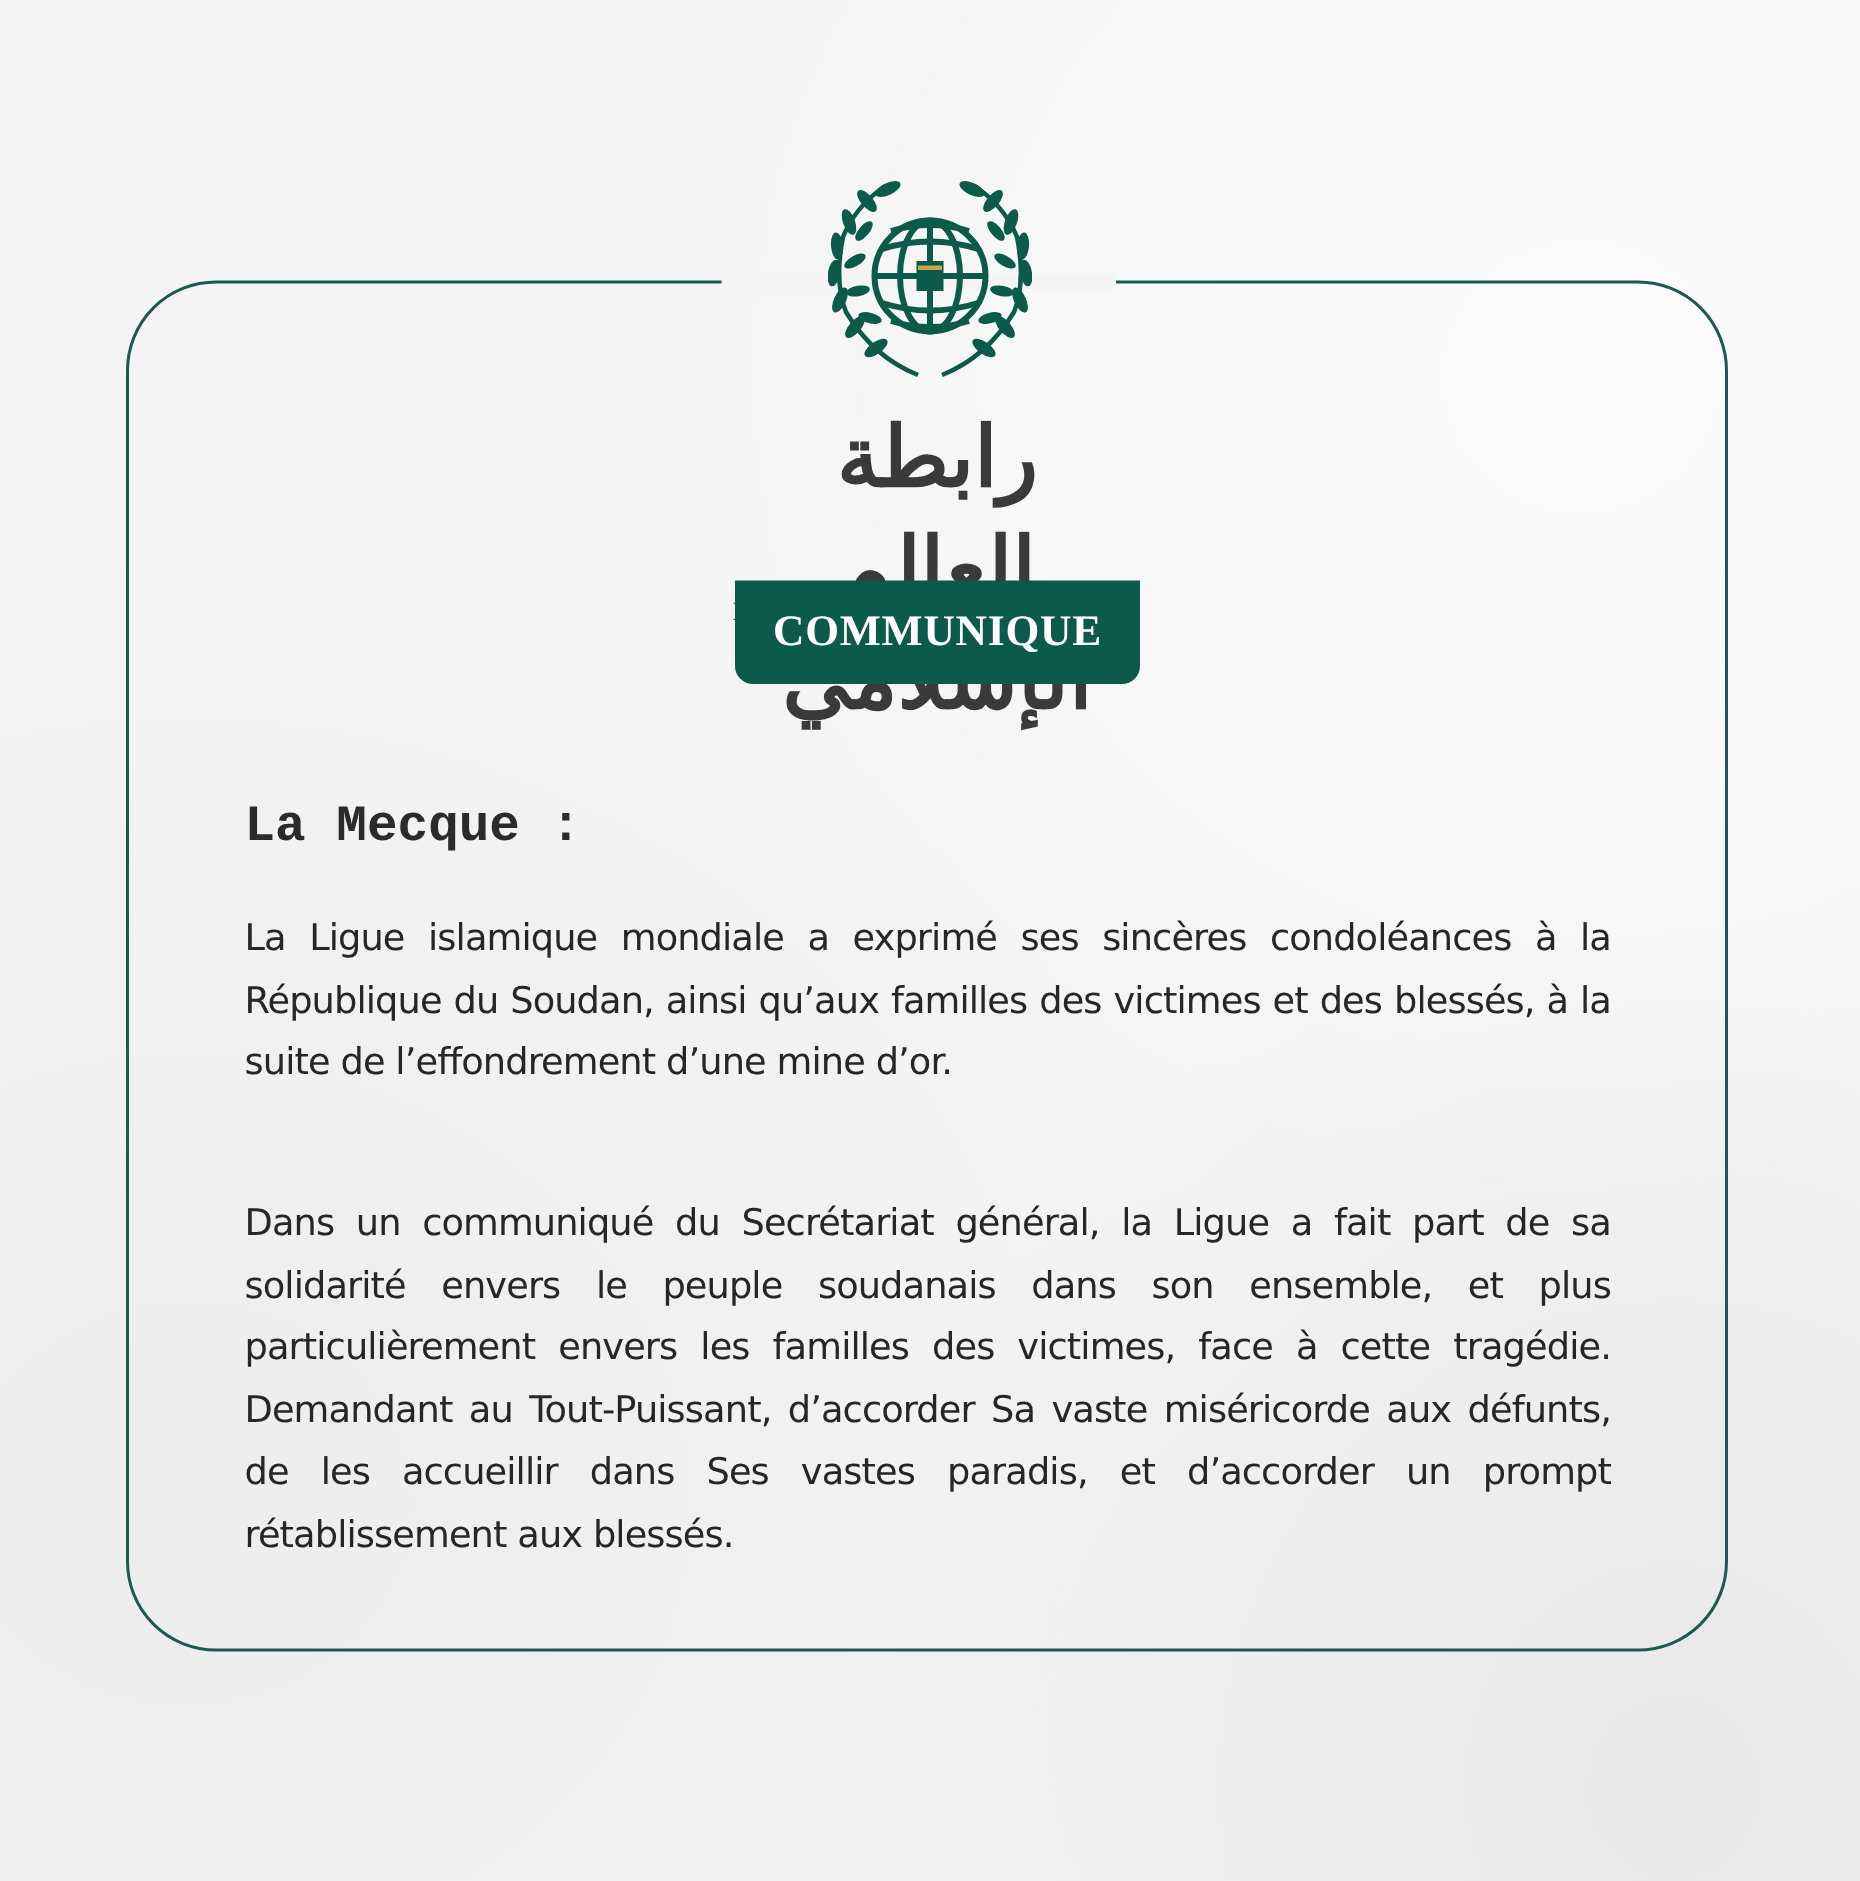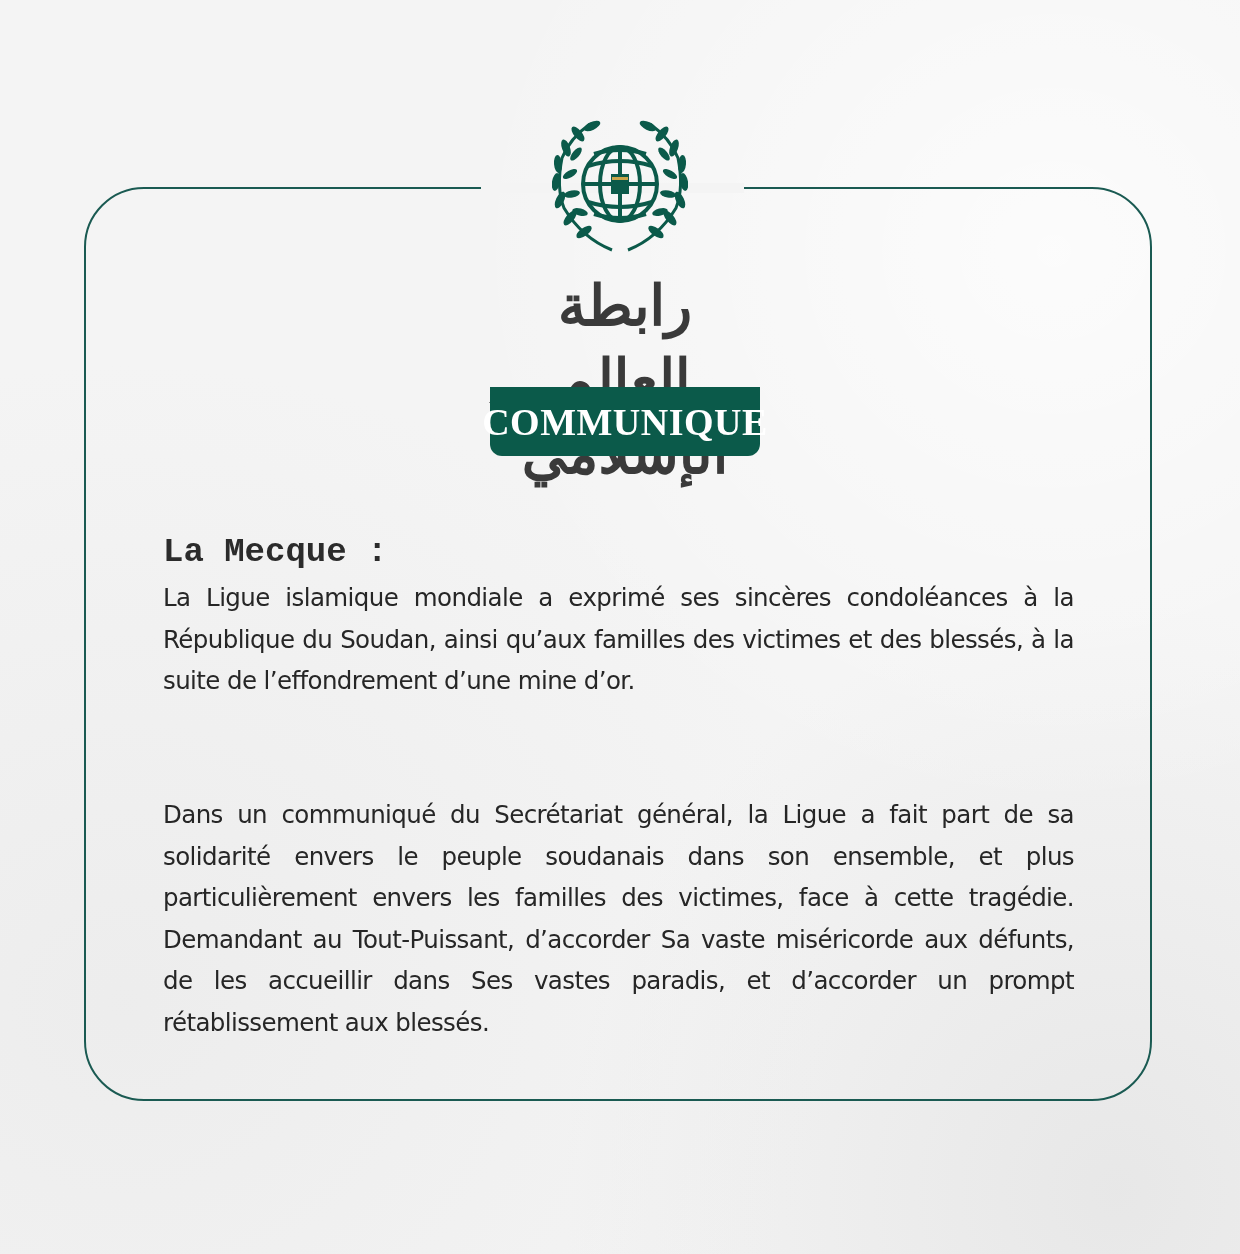--- a/index.html
+++ b/index.html
@@ -30,33 +30,33 @@
   .org-name {
     position: absolute; left: 480px; top: 349px; width: 288px; text-align: center;
     font-family: "Liberation Serif", serif; font-weight: bold; font-size: 17.5px;
     color: #3a3a3a; letter-spacing: 0.2px; margin-top: 48px;
   }
   .badge {
     position: absolute; left: 490px; top: 387px; width: 270px; height: 69px;
     background: #0b5a4a; border-radius: 0 0 12px 12px;
     display: flex; align-items: center; justify-content: center;
     color: #ffffff; font-family: "Liberation Serif", serif; font-weight: bold;
-    font-size: 38px; letter-spacing: 0.5px;
+    font-size: 29px; letter-spacing: 0.5px;
   }
   .dateline {
     position: absolute; left: 163px; top: 533px;
     font-family: Liberation Mono, monospace; font-weight: bold; font-size: 34px;
     color: #2b2b2b;
   }
   .para {
     position: absolute; left: 163px; width: 911px;
     font-family: "DejaVu Sans", sans-serif; font-size: 24.5px; line-height: 41.6px;
     color: #262626; text-align: justify; letter-spacing: -0.6px;
   }
-  .p1 { top: 577px; }
+  .p1 { top: 604px; }
   .p2 { top: 794px; }
 </style>
 </head>
 <body>
 
 <div class="frame"></div>
 <div class="frame-gap"></div>
 
 <div class="emblem">
   <svg width="136" height="136" viewBox="0 0 136 136">

